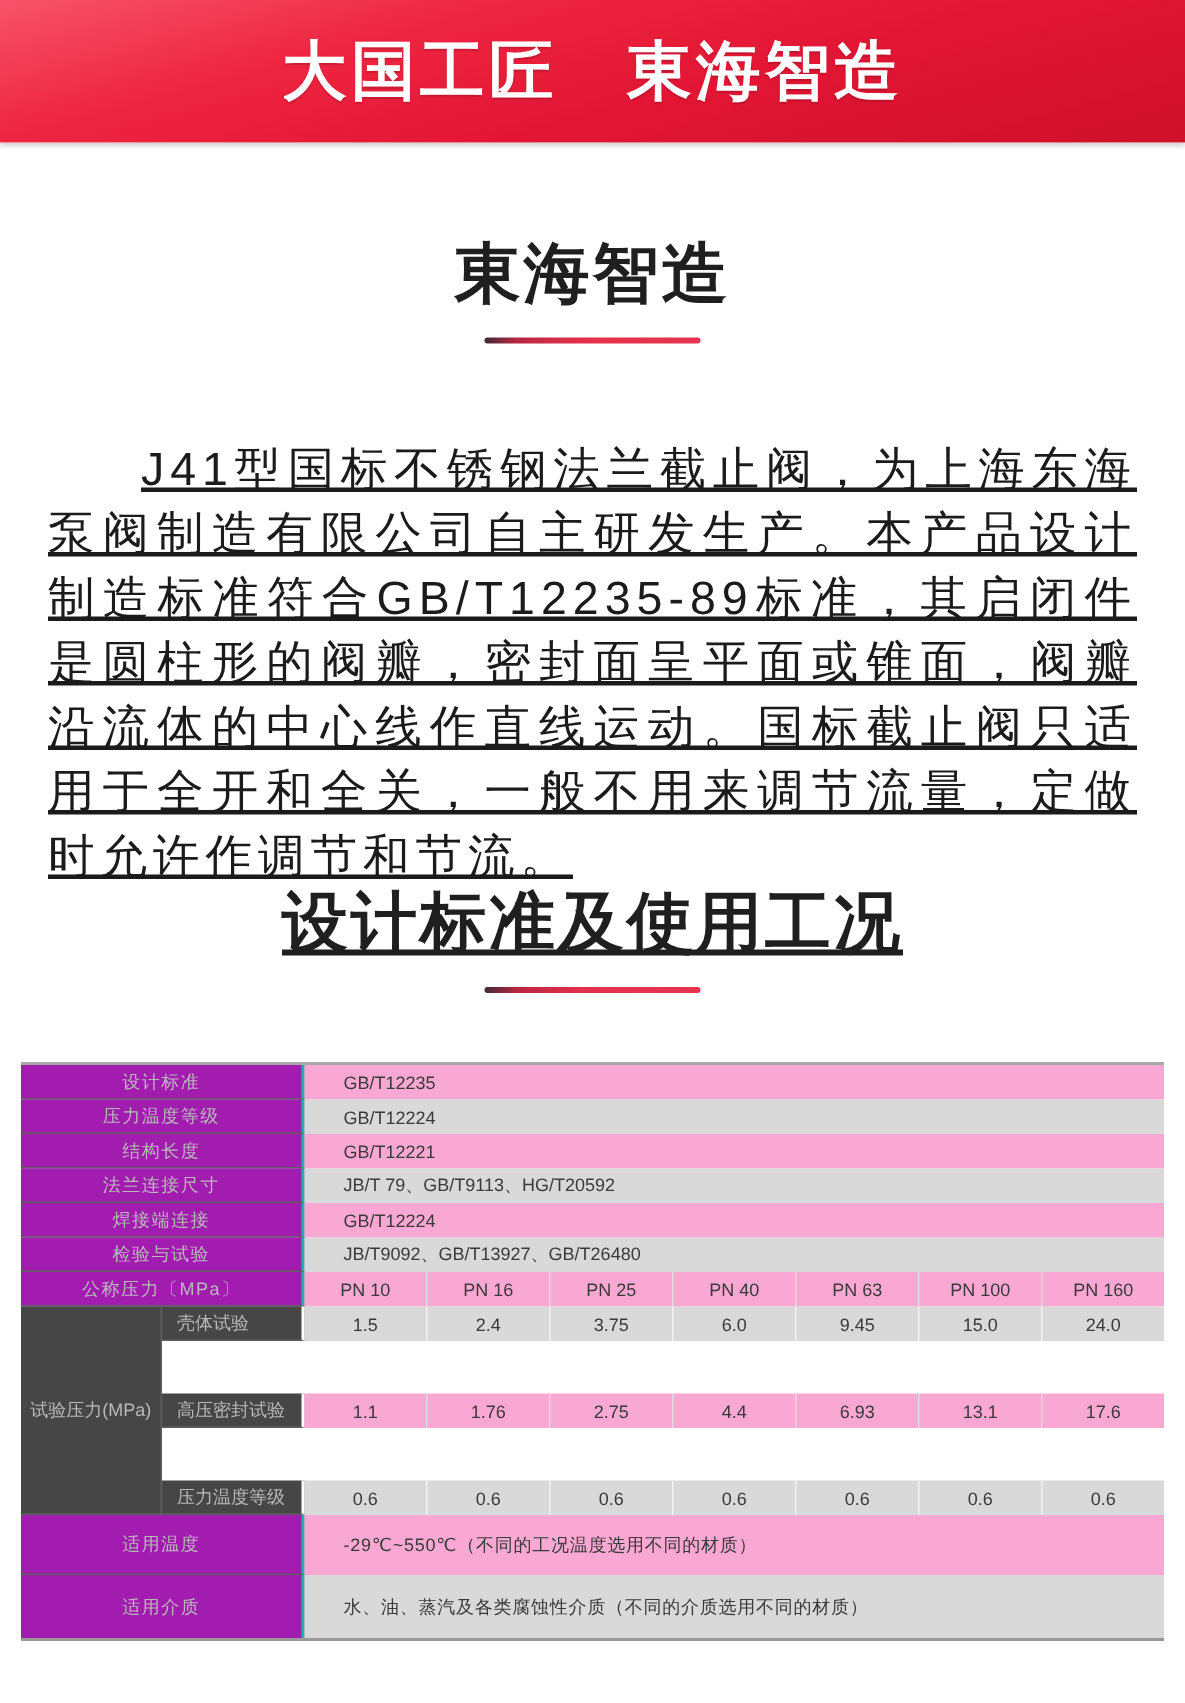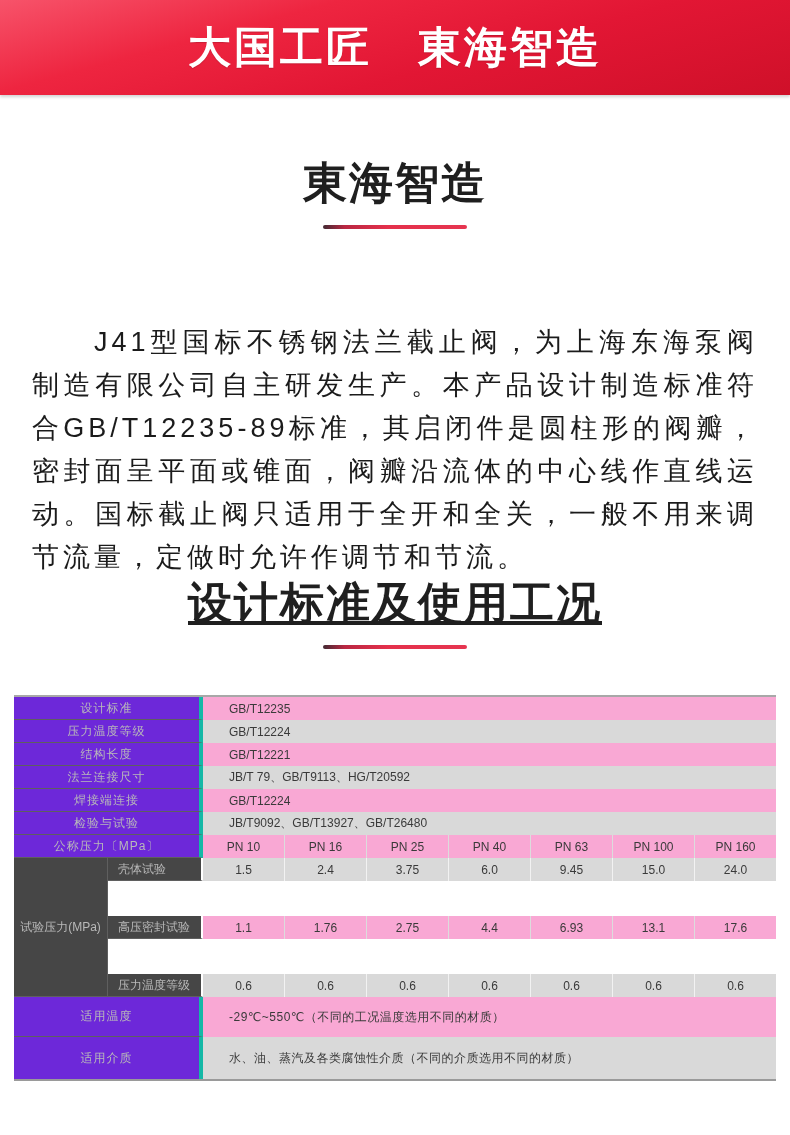--- a/index.html
+++ b/index.html
@@ -25,39 +25,39 @@
     font-weight:bold;color:#1f1f1f;letter-spacing:2px;
   }
   #title-overview{padding-top:64px;}
   #title-specs{text-decoration:underline;}
   .title-underline{
     width:144px;height:4px;margin:18px auto 0;border-radius:2px;
     background:linear-gradient(90deg,#422a33 0%,#b92742 15%,#e4304b 45%,#e63550 100%);
   }
   
   .overview{
-    margin:92px 32px 0 32px;
-    font-size:27px;line-height:43px;letter-spacing:4px;
-    color:#1b1b1b;text-align:justify;text-indent:62px;
+    margin:62px 32px 0 32px;
+    font-size:31px;line-height:43px;letter-spacing:4px;
+    color:#1b1b1b;text-align:justify;text-indent:62px;text-decoration:underline;
   }
   
   .spec-table{
     width:762px;margin:46px 0 0 14px;
     border-top:2px solid #a8a8a8;border-bottom:2px solid #9a9a9a;
     font-size:12px;
   }
   .row{display:flex;}
   .h23{height:23px;}
   .h40{height:40px;}
   .h42{height:42px;}
   .lbl{
     flex:0 0 189px;box-sizing:border-box;
-    background:#6d28d9;color:#b9b9b9;
+    background:#a21caf;color:#b9b9b9;
     display:flex;align-items:center;justify-content:center;
-    border-bottom:1px solid #5f5f5f;border-right:4px solid #14b8a6;
+    border-bottom:1px solid #5f5f5f;border-right:2px solid #14b8a6;
     letter-spacing:1px;
   }
   .row:last-child .lbl{border-bottom:none;}
   .valarea{
     flex:1;display:flex;align-items:center;box-sizing:border-box;
     color:#3a3a3a;padding-left:26px;
   }
   .row-white .valarea,.row-white .cols{background:#f9a8d4;}
   .row-gray  .valarea,.row-gray  .cols{background:#d9d9d9;}
   .cols{flex:1;display:flex;padding-left:0;}

